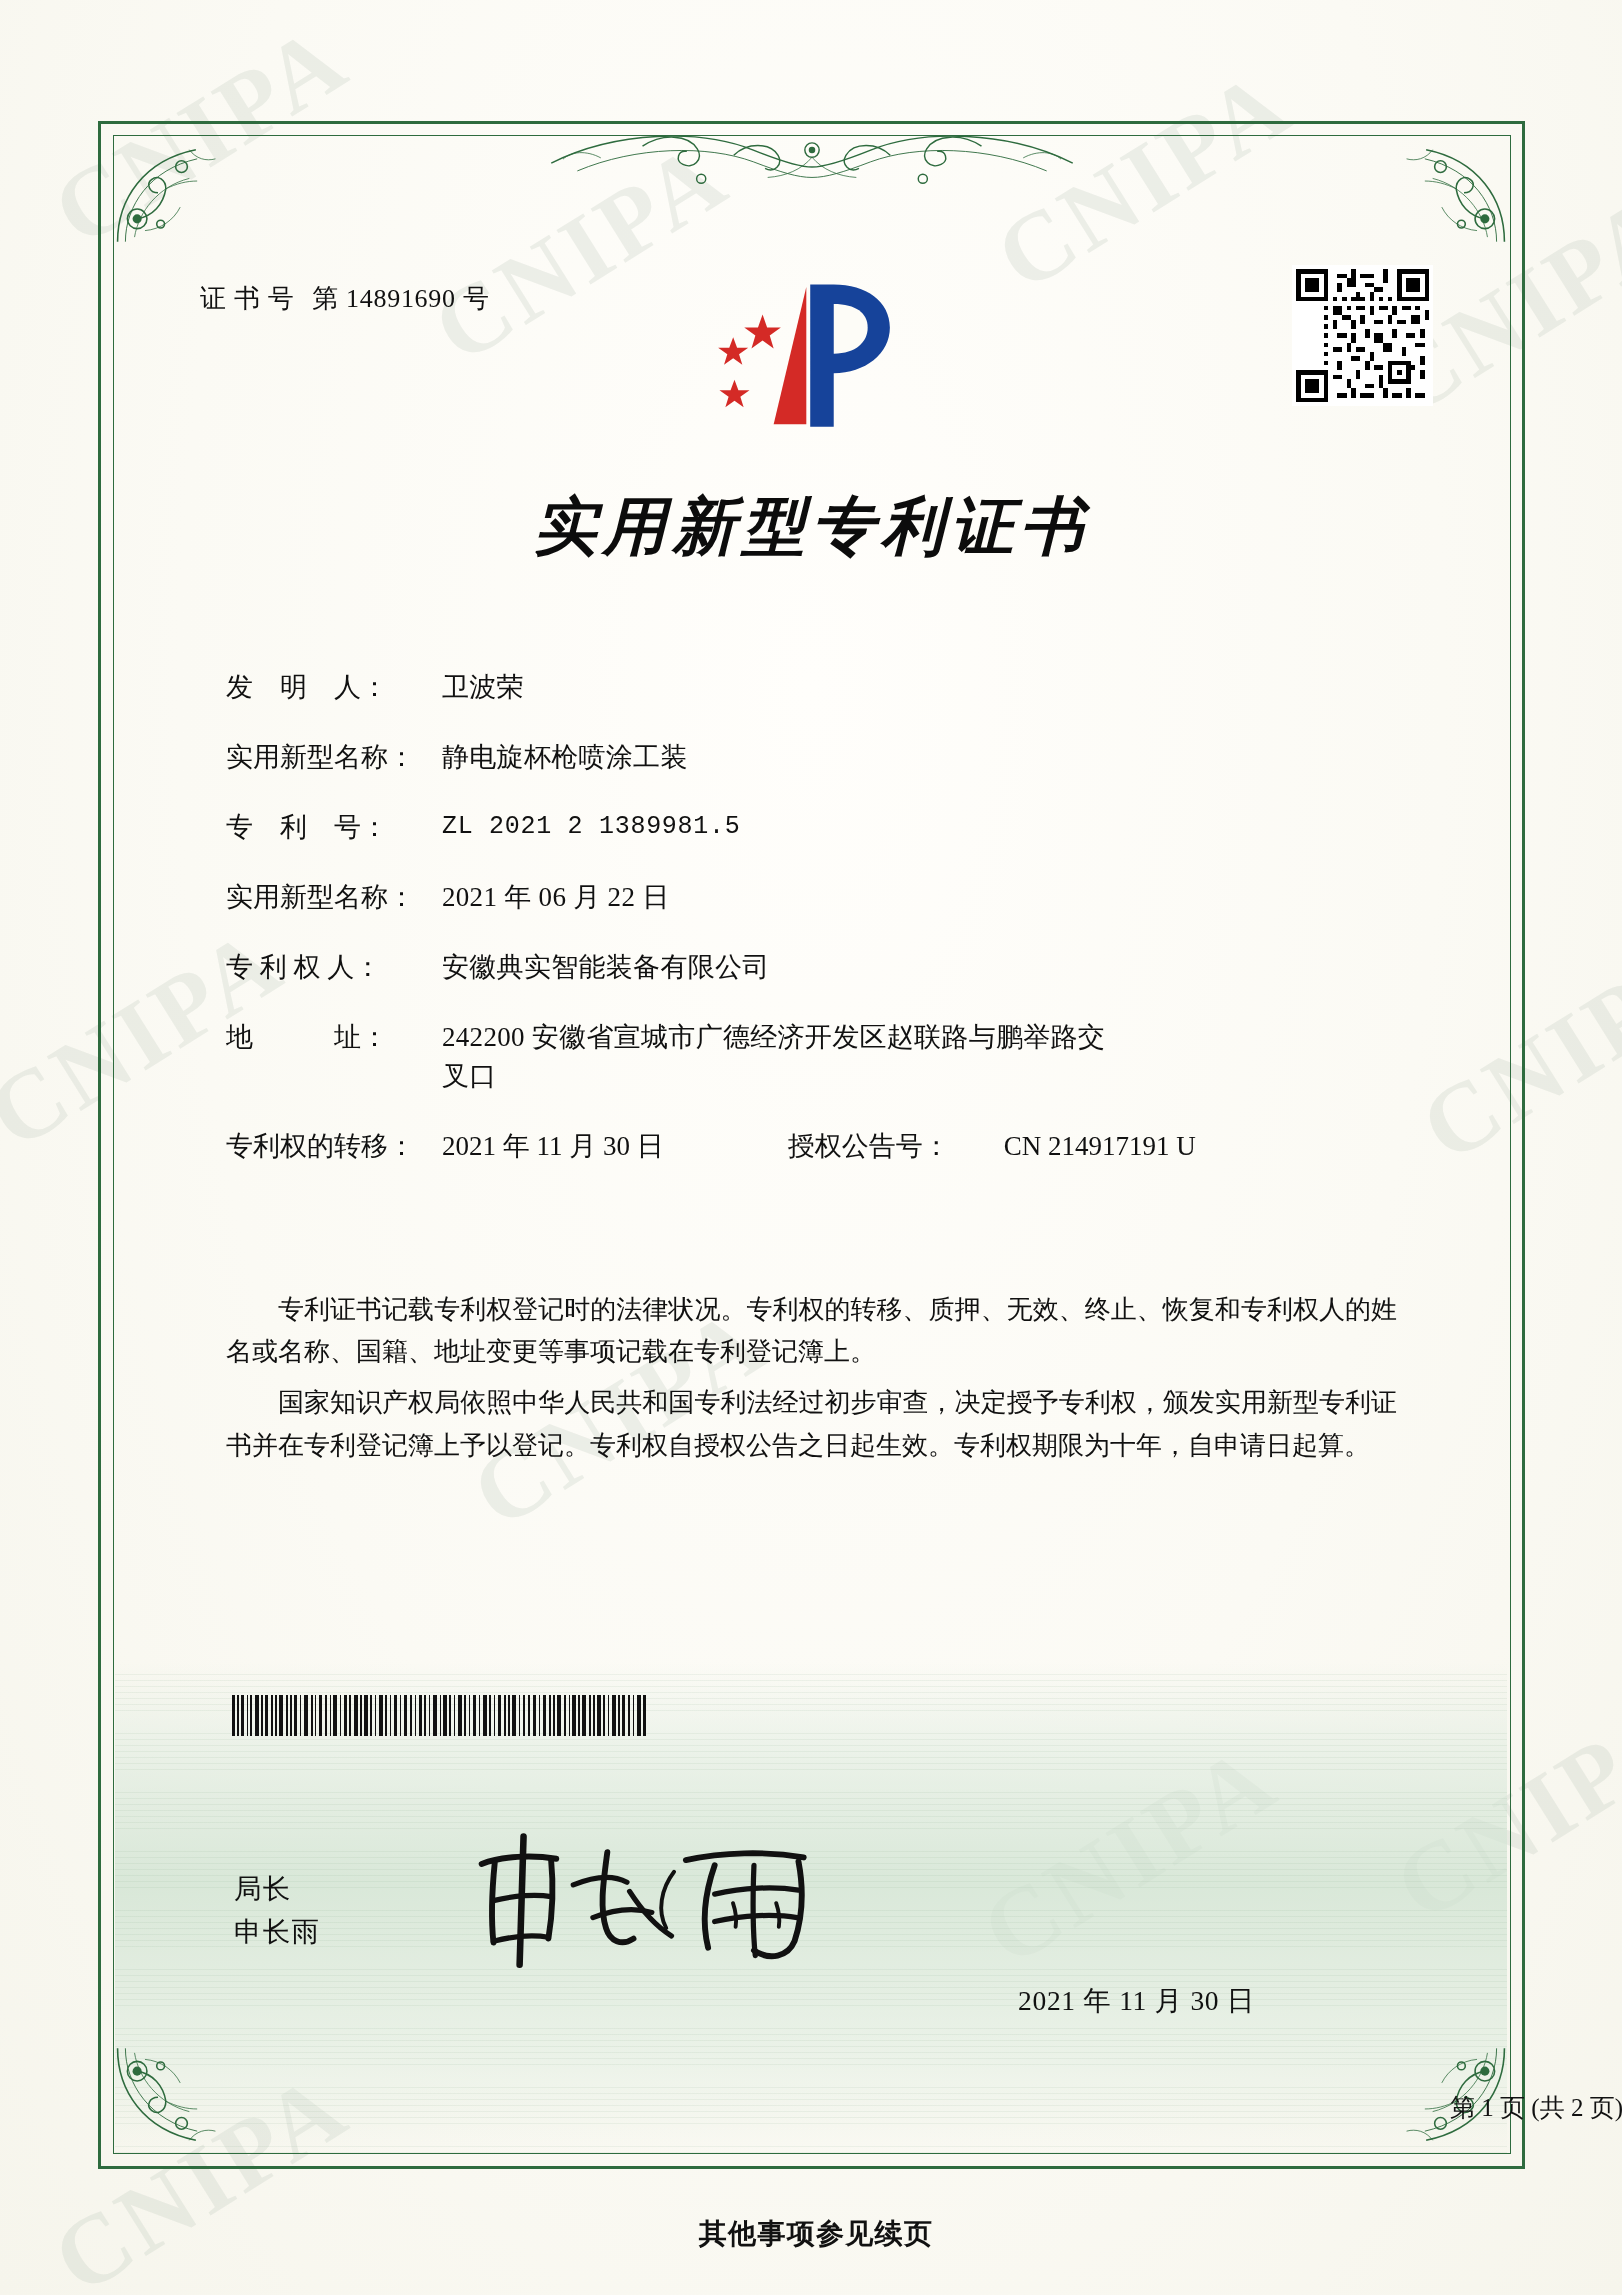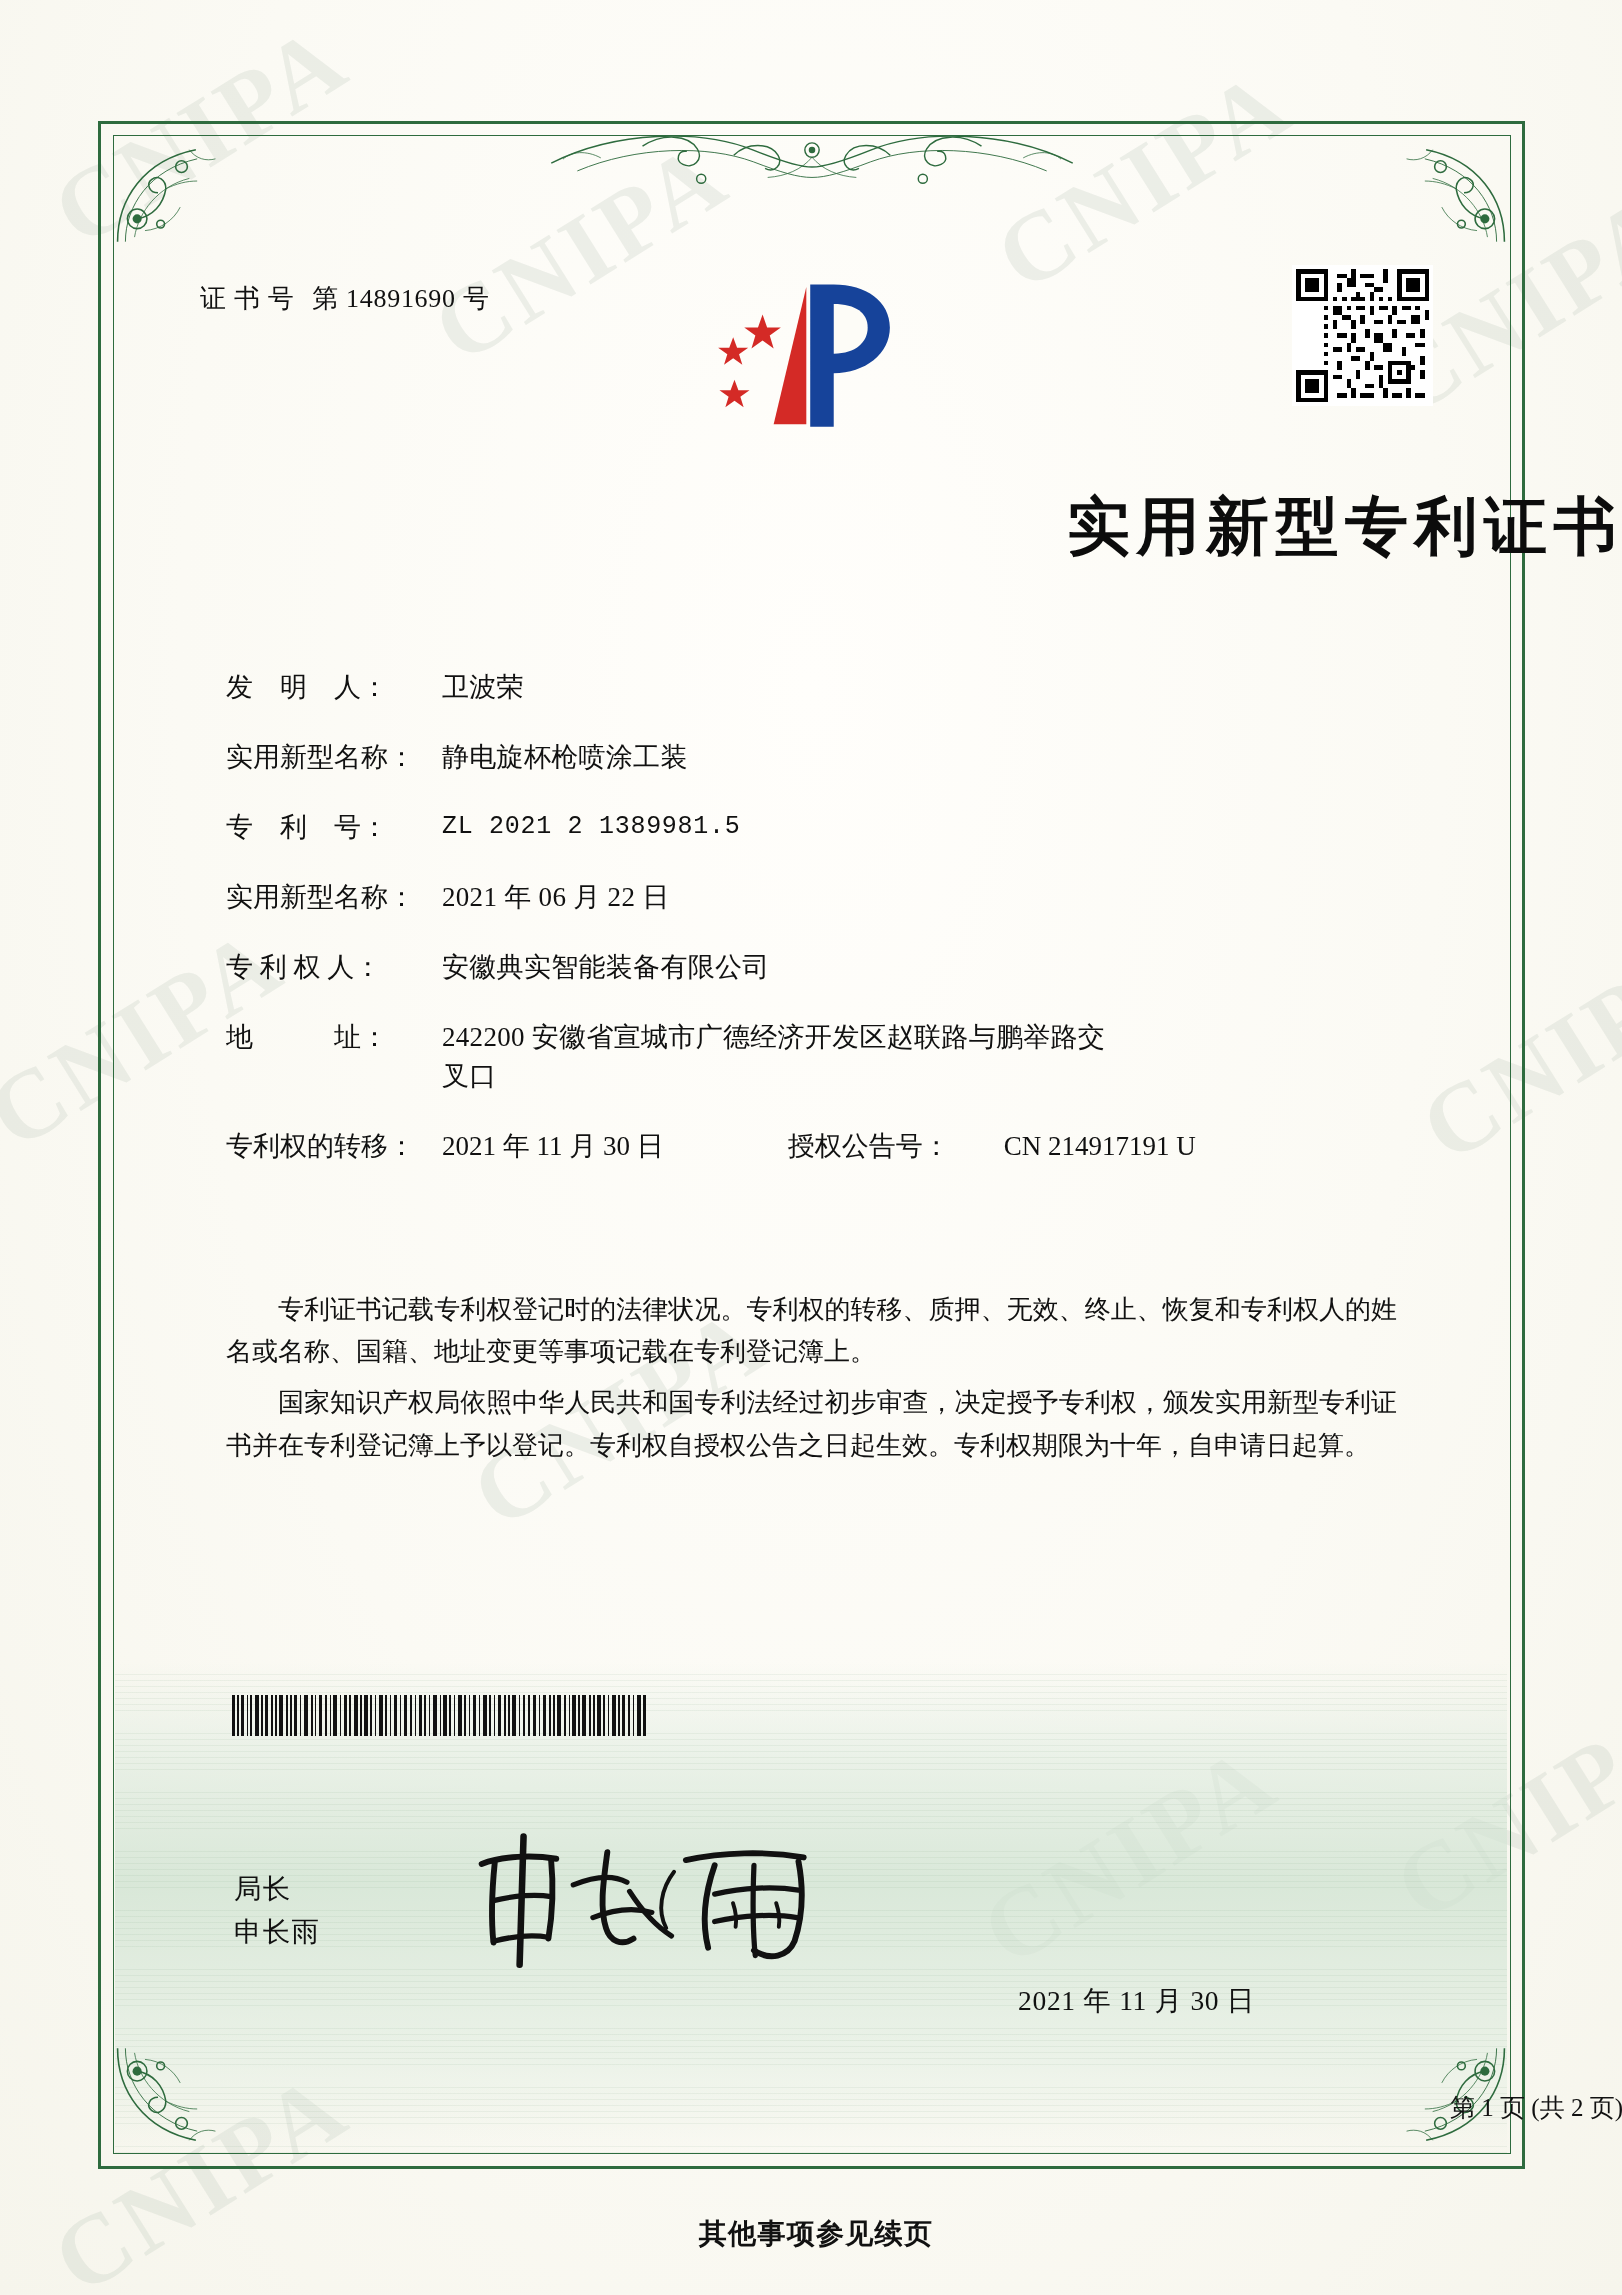--- a/index.html
+++ b/index.html
@@ -140,26 +140,27 @@
     background: #fff;
     padding: 3.9px;
     box-sizing: border-box;
   }
   .qr svg { width: 100%; height: 100%; display: block; }
 
   .title {
     position: absolute;
     left: 0; right: 0;
     top: 484px;
-    text-align: right;
+    text-align: center;
     font-size: 63px;
     font-weight: 700;
     letter-spacing: 6.5px;
     color: #0c0c0c;
     font-family: "DejaVu Serif", "Liberation Serif", serif;
+    font-style: italic;
   }
 
   .fields {
     position: absolute;
     left: 226px;
     top: 674px;
     width: 1178px;
     font-size: 27px;
     color: #111;
     line-height: 1;

